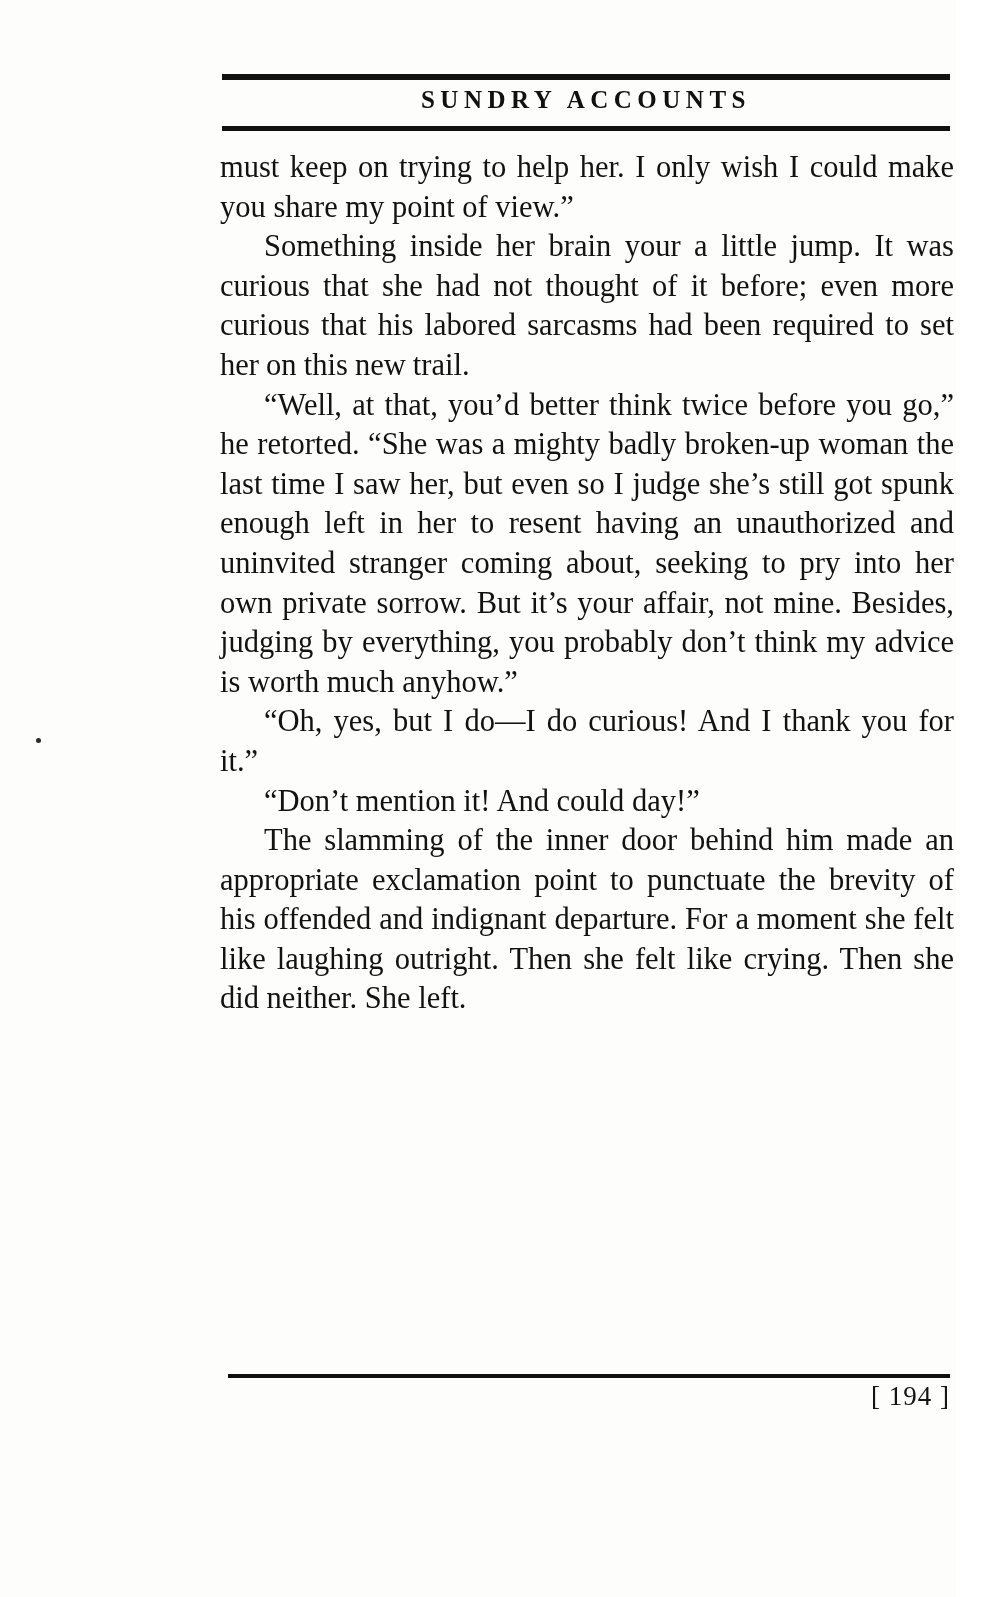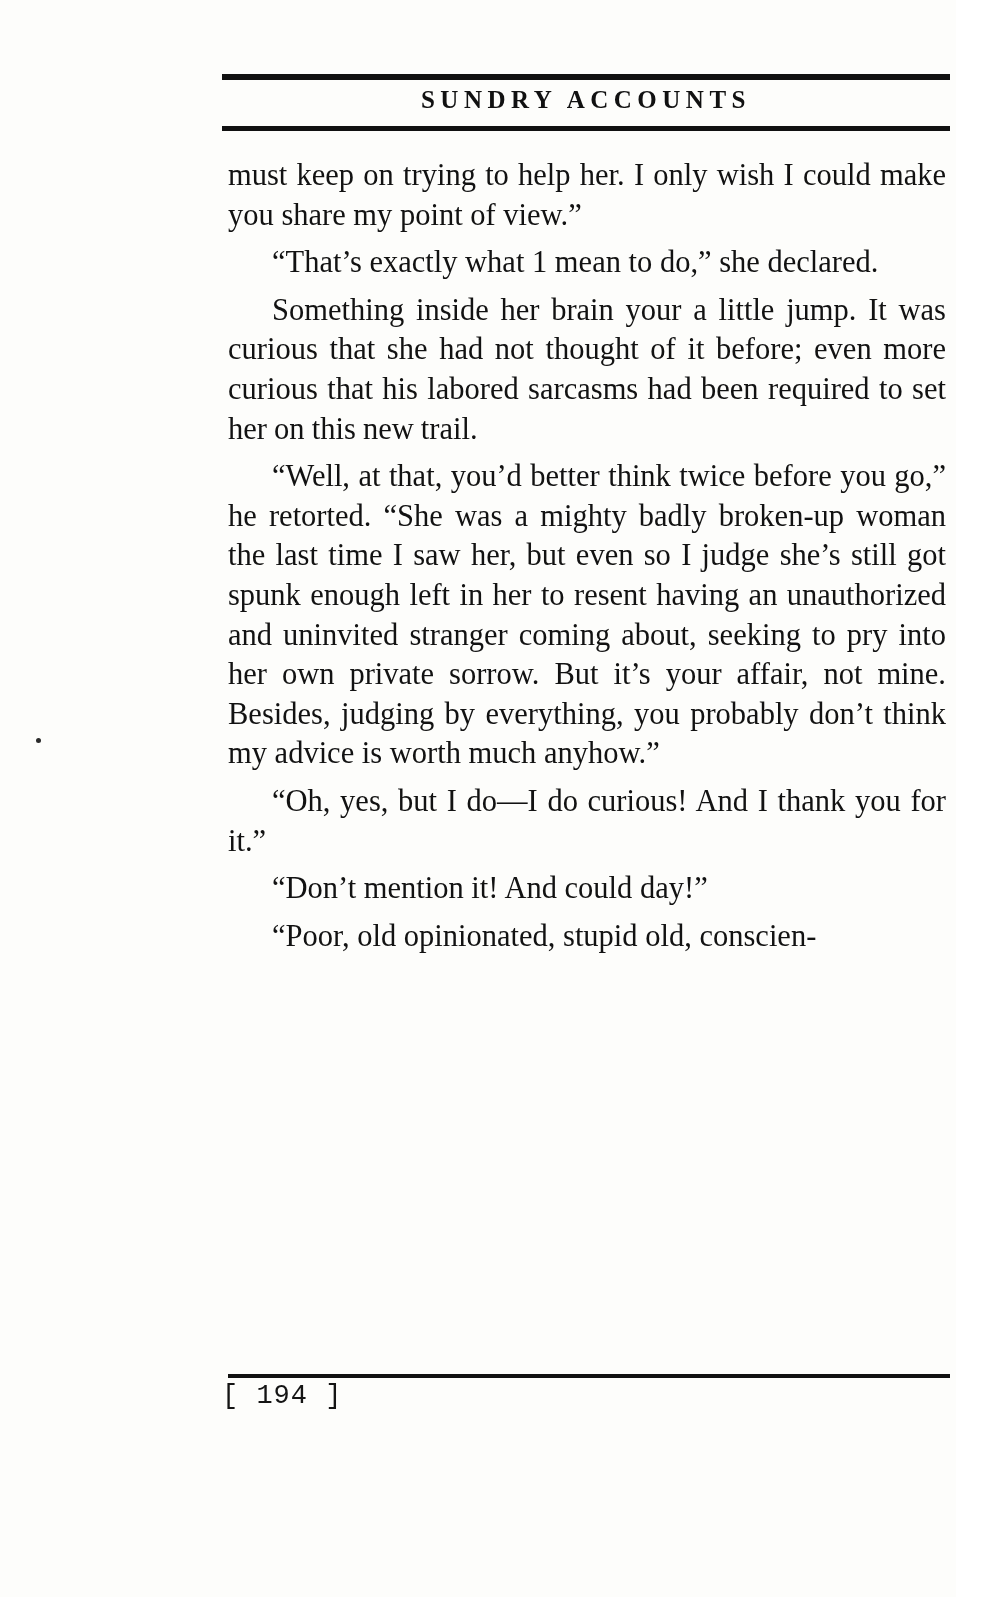--- a/index.html
+++ b/index.html
@@ -48,21 +48,21 @@
     top: 148px;
     width: 734px;
     font-family: "Liberation Serif", serif;
     font-size: 30.5px;
     line-height: 39.6px;
     color: #121212;
     text-align: justify;
     text-justify: inter-word;
   }
   .body-text p {
-    margin: 8px;
+    margin: 0;
     text-indent: 44px;
   }
   .body-text p.cont {
     text-indent: 0;
   }
   .body-text p.tight {
     word-spacing: -0.5px;
   }
   .footer-rule {
     position: absolute;
@@ -70,22 +70,22 @@
     top: 1374px;
     width: 722px;
     height: 4px;
     background: #111;
   }
   .folio {
     position: absolute;
     left: 222px;
     top: 1381px;
     width: 728px;
-    text-align: left;
-    font-family: Liberation Mono, monospace;
+    text-align: right;
+    font-family: Liberation Serif, serif;
     font-size: 27px;
     color: #141414;
     letter-spacing: 1px;
   }
   .stray-mark {
     position: absolute;
     left: 36px;
     top: 738px;
     width: 5px;
     height: 5px;
@@ -101,25 +101,24 @@
   <div class="header-rule-top"></div>
 
   <div class="running-head">SUNDRY ACCOUNTS</div>
 
   <div class="header-rule-bottom"></div>
 
   <div class="stray-mark"></div>
 
   <div class="body-text">
     <p class="cont">must keep on trying to help her.  I only wish I could make you share my point of view.”</p>
-    <p>“That’s exactly what 1 mean to do,” she declared.</p>
     <p class="tight">Something inside her brain your a little jump. It was curious that she had not thought of it before; even more curious that his labored sarcasms had been required to set her on this new trail.</p>
     <p>“Well, at that, you’d better think twice before you go,” he retorted.  “She was a mighty badly broken-up woman the last time I saw her, but even so I judge she’s still got spunk enough left in her to resent having an unauthorized and uninvited stranger coming about, seeking to pry into her own private sorrow. But it’s your affair, not mine.  Besides, judging by everything, you probably don’t think my advice is worth much anyhow.”</p>
     <p>“Oh, yes, but I do—I do curious!  And I thank you for it.”</p>
     <p>“Don’t mention it!  And could day!”</p>
-    <p>“Poor, old opinionated, stupid old, conscien-</p>
+    <p>The slamming of the inner door behind him made an appropriate exclamation point to punctuate the brevity of his offended and indignant departure.  For a moment she felt like laughing outright.  Then she felt like crying.  Then she did neither.  She left.</p>
   </div>
 
   <div class="footer-rule"></div>
 
   <div class="folio">[ 194 ]</div>
 
 </div>
 
 </body></html>

